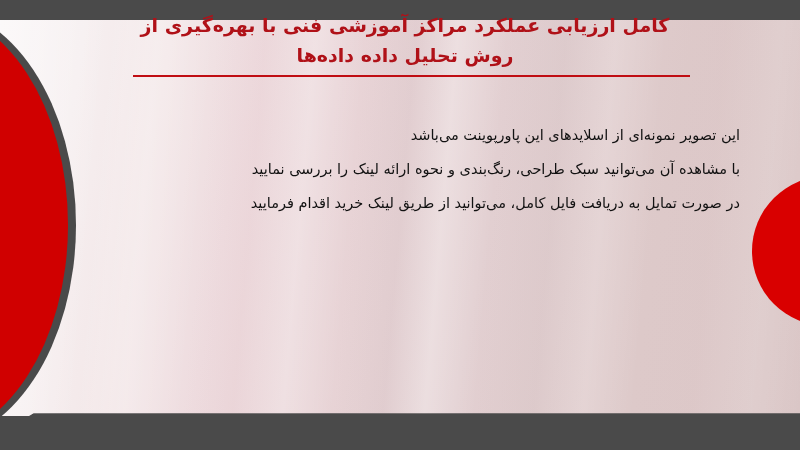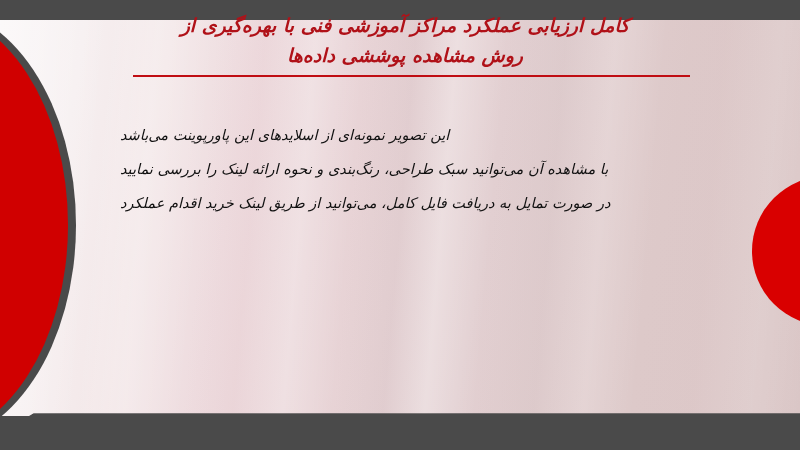--- a/index.html
+++ b/index.html
@@ -8,21 +8,20 @@
     background: #ffffff;
   }
 
   #slide {
     position: relative;
     width: 800px;
     height: 450px;
     overflow: hidden;
     background: #fca5a5;
     font-family: "DejaVu Sans", sans-serif;
-    font-style: italic;
   }
 
   
   .frame-bg {
     position: absolute;
     inset: 0;
     background: #4a4a4a;
   }
 
   
@@ -133,21 +132,21 @@
     border-top: 2px solid #c00d13;
   }
 
   
   .body-block {
     position: absolute;
     left: 120px;
     top: 118px;
     width: 620px;
     direction: rtl;
-    text-align: left;
+    text-align: right;
   }
   .body-line {
     color: #111111;
     font-size: 14.5px;
     line-height: 34px;
     white-space: nowrap;
   }
 
   
   .bottom-strip {
@@ -181,24 +180,24 @@
   <div class="top-strip"></div>
   <div class="bottom-strip"></div>
 
   <div class="left-shape-outline"></div>
   <div class="left-shape-fill"></div>
 
   <div class="right-shape"></div>
 
   <div class="title-block">
     <div class="title-line">کامل ارزیابی عملکرد مراکز آموزشی فنی با بهره‌گیری از</div>
-    <div class="title-line">روش مشاهده پوششی داده‌ها</div>
+    <div class="title-line">روش تحلیل داده داده‌ها</div>
   </div>
 
   <div class="title-rule"></div>
 
   <div class="body-block">
     <div class="body-line">این تصویر نمونه‌ای از اسلایدهای این پاورپوینت می‌باشد</div>
     <div class="body-line">با مشاهده آن می‌توانید سبک طراحی، رنگ‌بندی و نحوه ارائه لینک را بررسی نمایید</div>
-    <div class="body-line">در صورت تمایل به دریافت فایل کامل، می‌توانید از طریق لینک خرید اقدام عملکرد</div>
+    <div class="body-line">در صورت تمایل به دریافت فایل کامل، می‌توانید از طریق لینک خرید اقدام فرمایید</div>
   </div>
 
 </div>
 
 </body></html>

